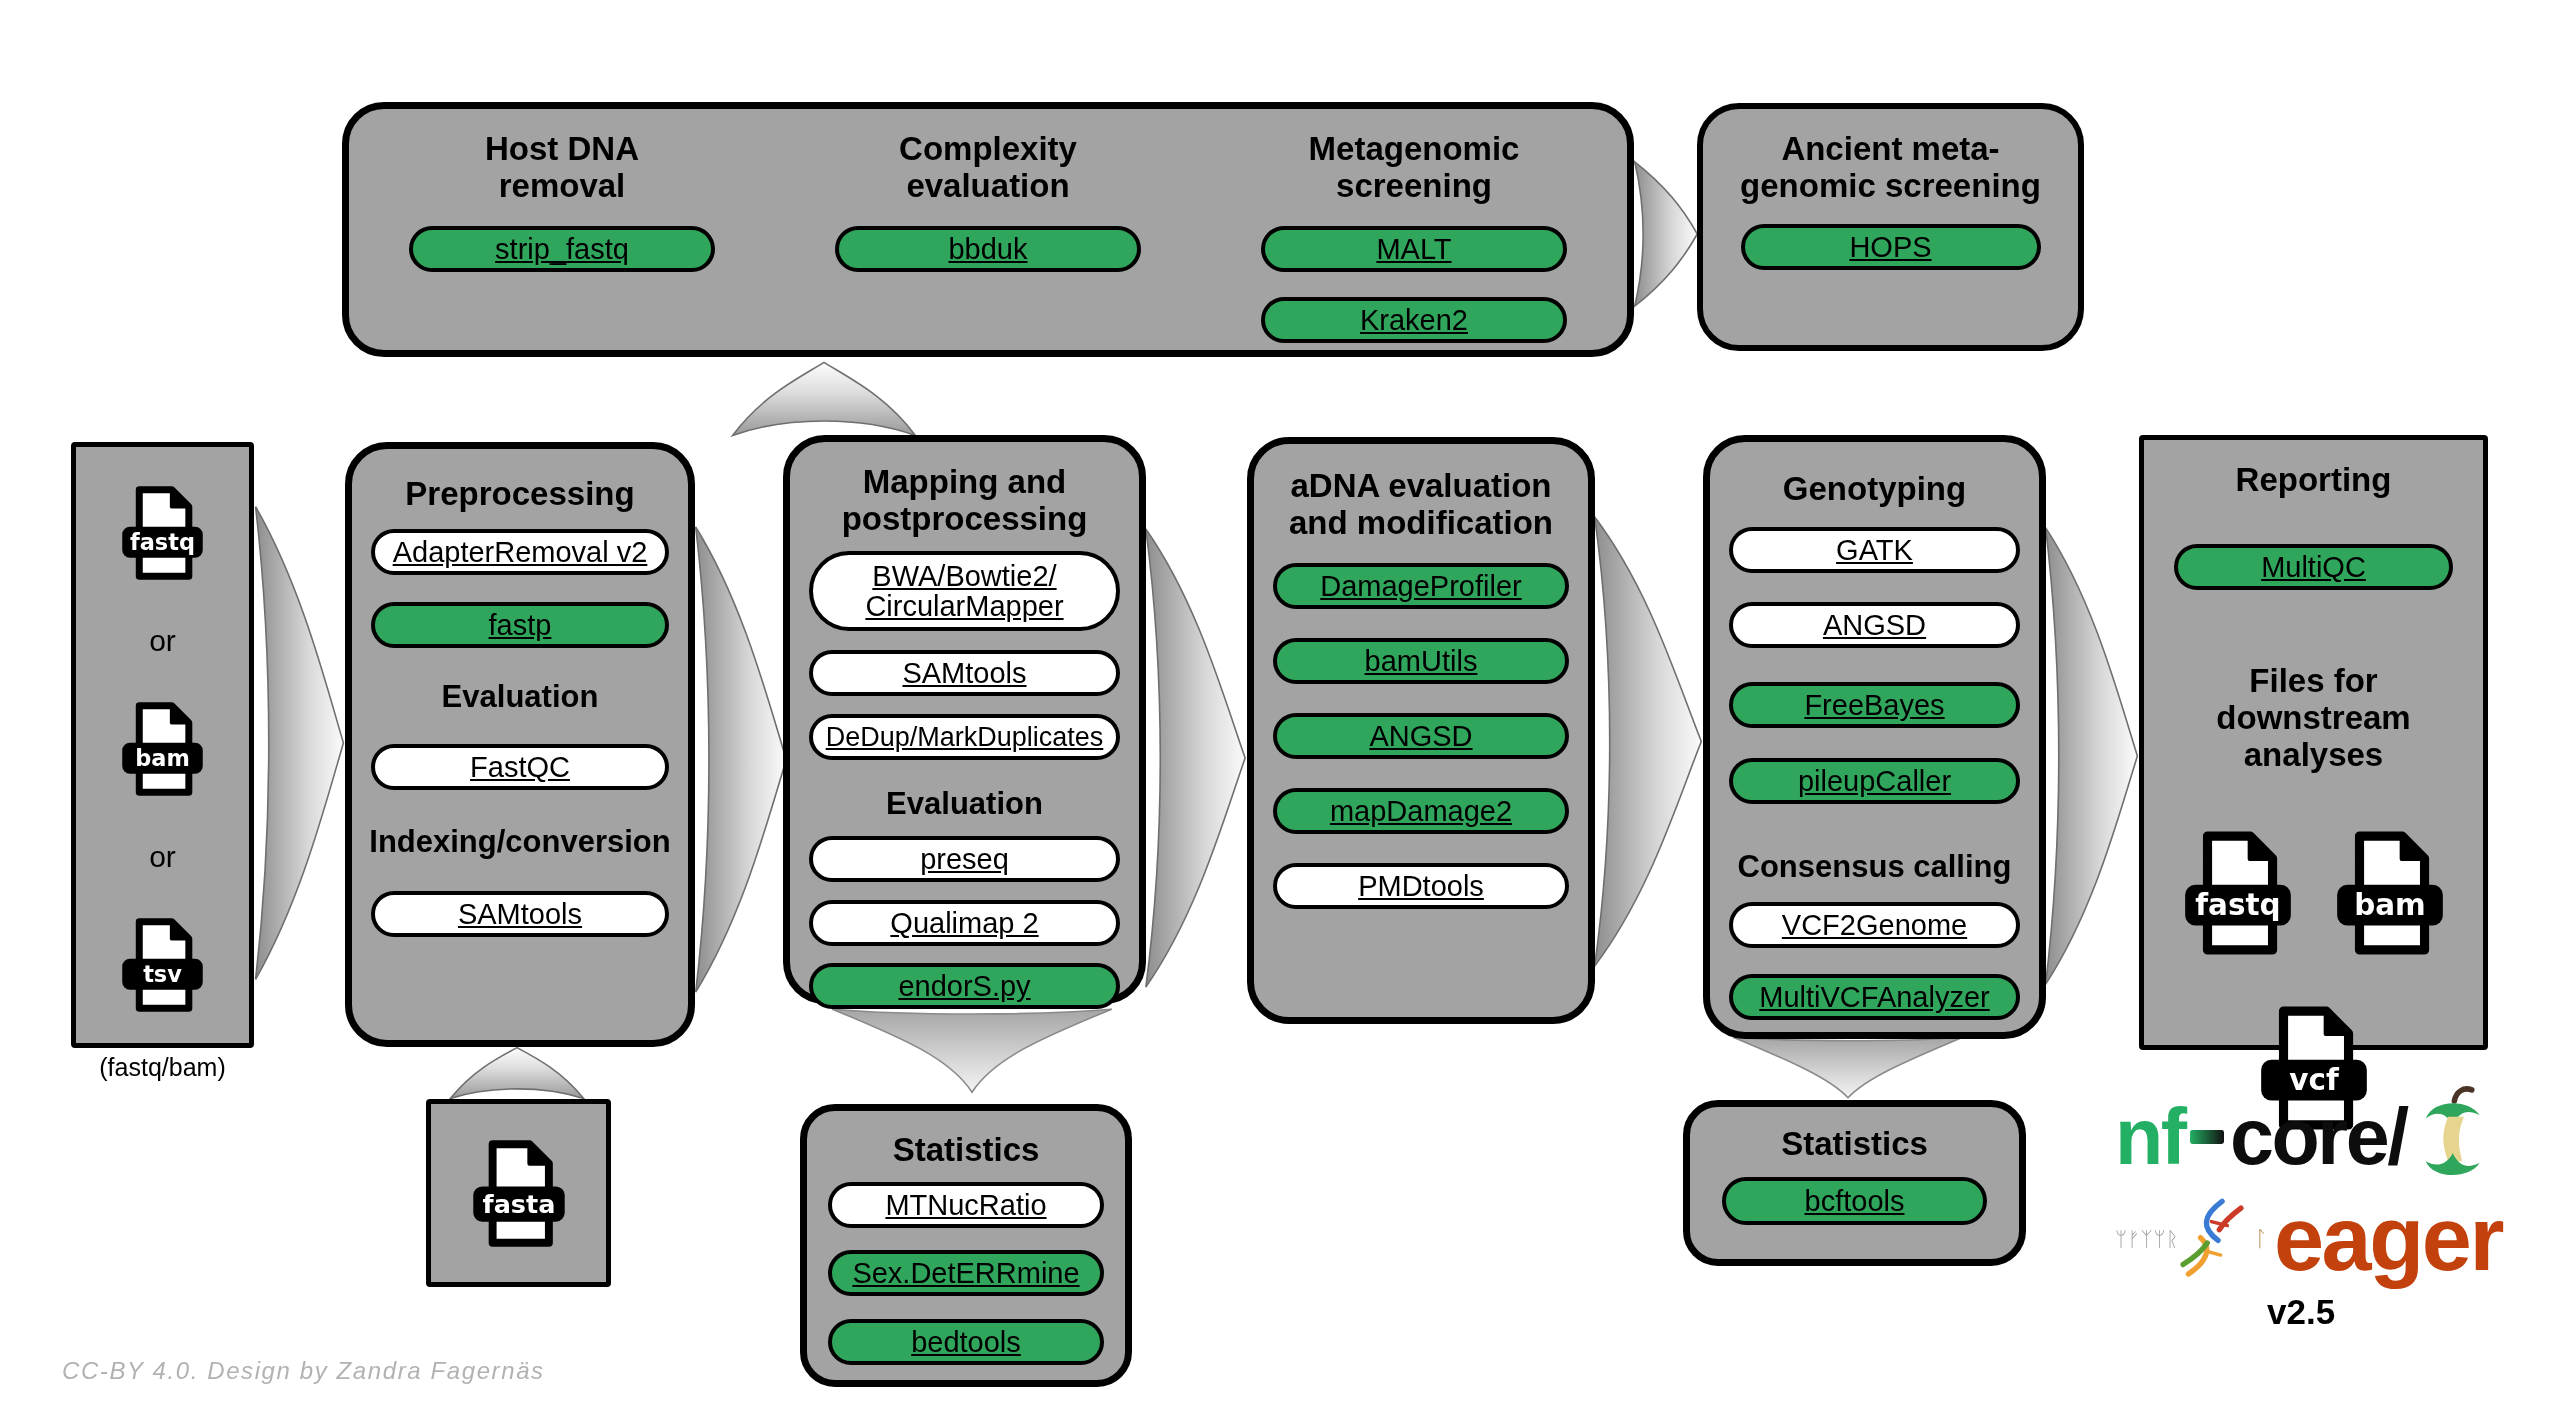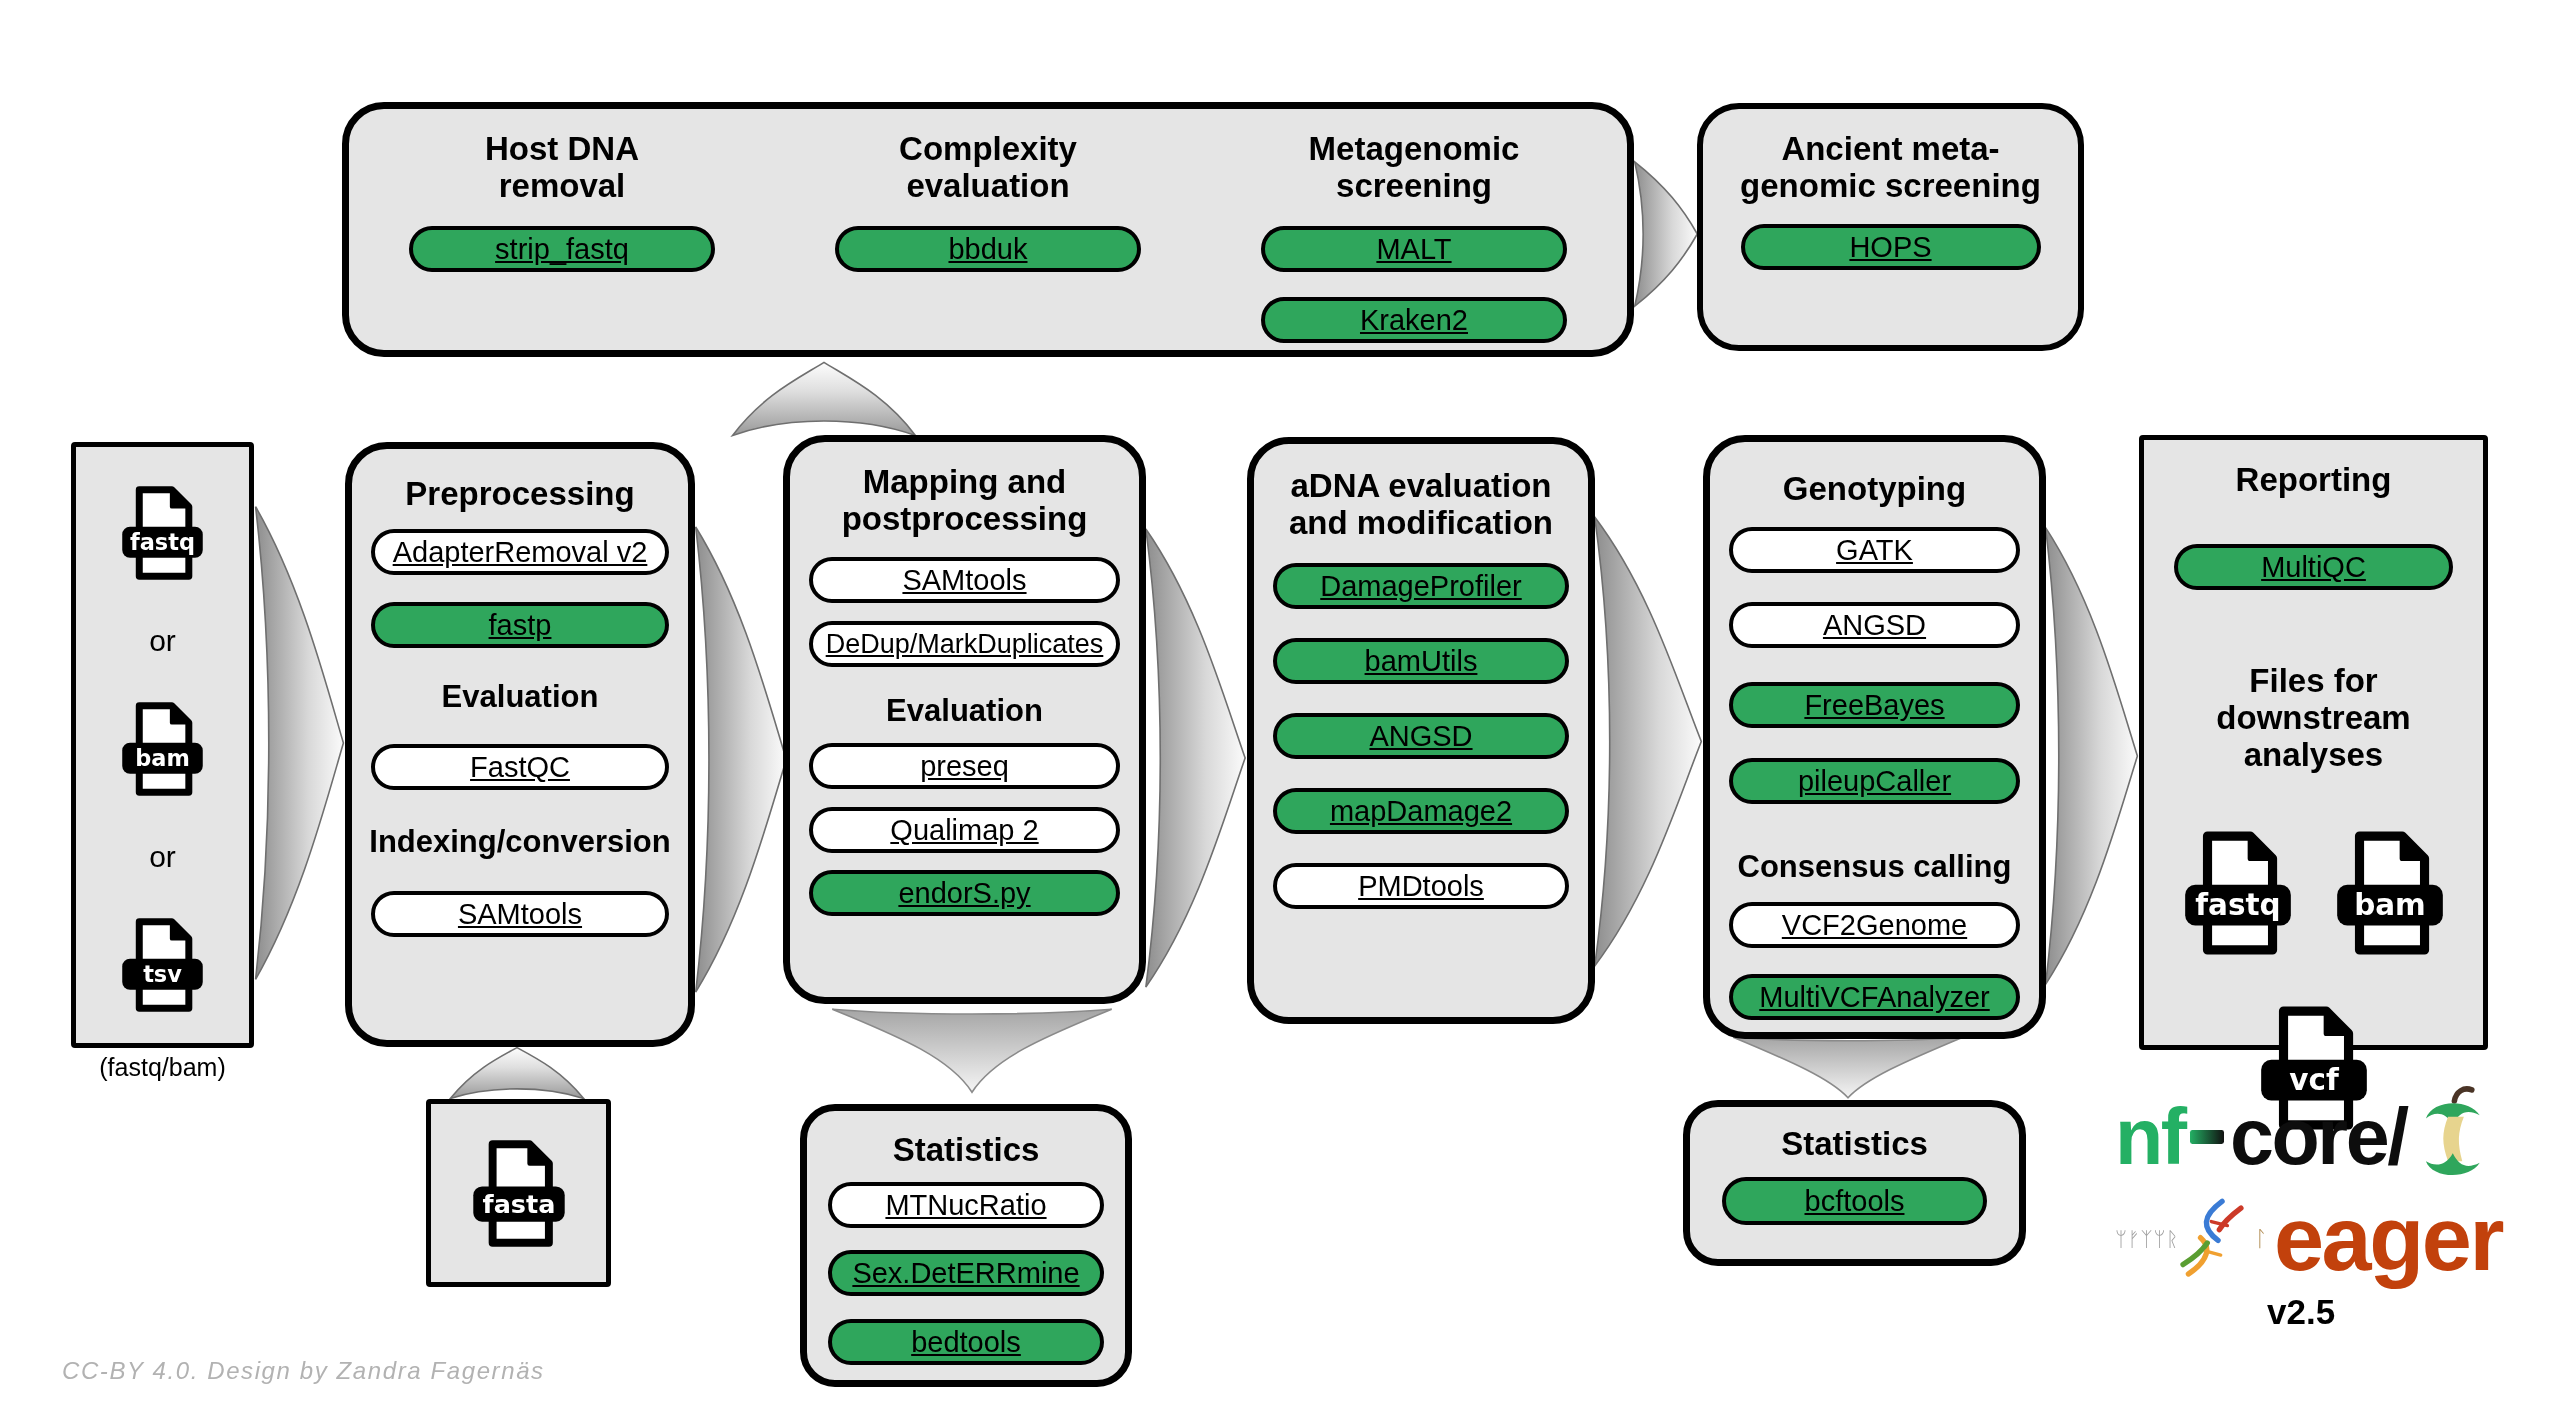--- a/index.html
+++ b/index.html
@@ -7,21 +7,21 @@
   .canvas {
     position: relative;
     width: 2576px; height: 1403px;
     background: #ffffff;
     font-family: "Liberation Sans", sans-serif;
     color: #000;
     overflow: hidden;
   }
   .box {
     position: absolute;
-    background: #e5e5e5;
+    background: #a3a3a3;
     border: 7.2px solid #000;
     border-radius: 42px;
     display: flex; flex-direction: column; align-items: center;
   }
   .box.square { border-radius: 4px; border-width: 5.6px; gap: 27px; }
   .box.thin   { border-width: 6.4px; }
   .box-title {
     font-weight: 700; font-size: 33px; line-height: 1.12;
     text-align: center; white-space: pre-line;
   }
@@ -244,20 +244,22 @@
     <div class="pill v-green" style="margin-top:27px">fastp</div>
     <div class="sub-heading" style="margin-top:32px">Evaluation</div>
     <div class="pill v-white" style="margin-top:29px">FastQC</div>
     <div class="sub-heading" style="margin-top:35px">Indexing/conversion</div>
     <div class="pill v-white" style="margin-top:32px">SAMtools</div>
   </div>
 
   <div class="box" style="left:783px; top:435px; width:363px; height:569px; padding:22.4px 19px 0">
     <div class="box-title">Mapping and
 postprocessing</div>
+    <div class="pill tall v-white" style="margin-top:13px">BWA/Bowtie2/
+CircularMapper</div>
     <div class="pill v-white" style="margin-top:19px">SAMtools</div>
     <div class="pill v-white" style="margin-top:17.6px; font-size:27px">DeDup/MarkDuplicates</div>
     <div class="sub-heading" style="margin-top:27px">Evaluation</div>
     <div class="pill v-white" style="margin-top:14.4px">preseq</div>
     <div class="pill v-white" style="margin-top:17.6px">Qualimap 2</div>
     <div class="pill v-green" style="margin-top:17.6px">endorS.py</div>
   </div>
 
   <div class="box" style="left:1247px; top:437px; width:348px; height:587px; padding:24px 19px 0">
     <div class="box-title">aDNA evaluation

